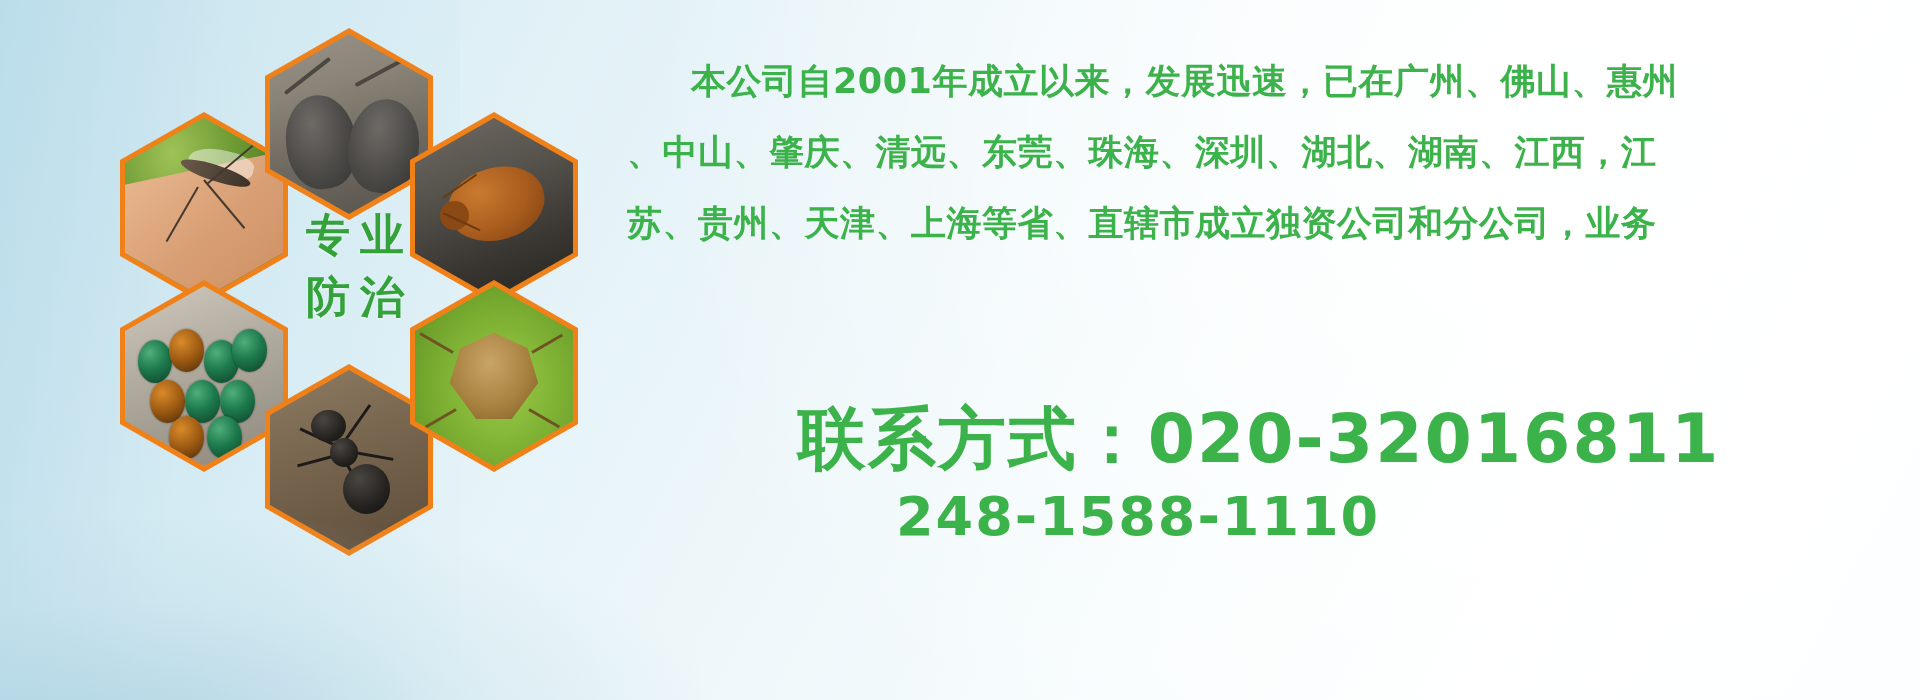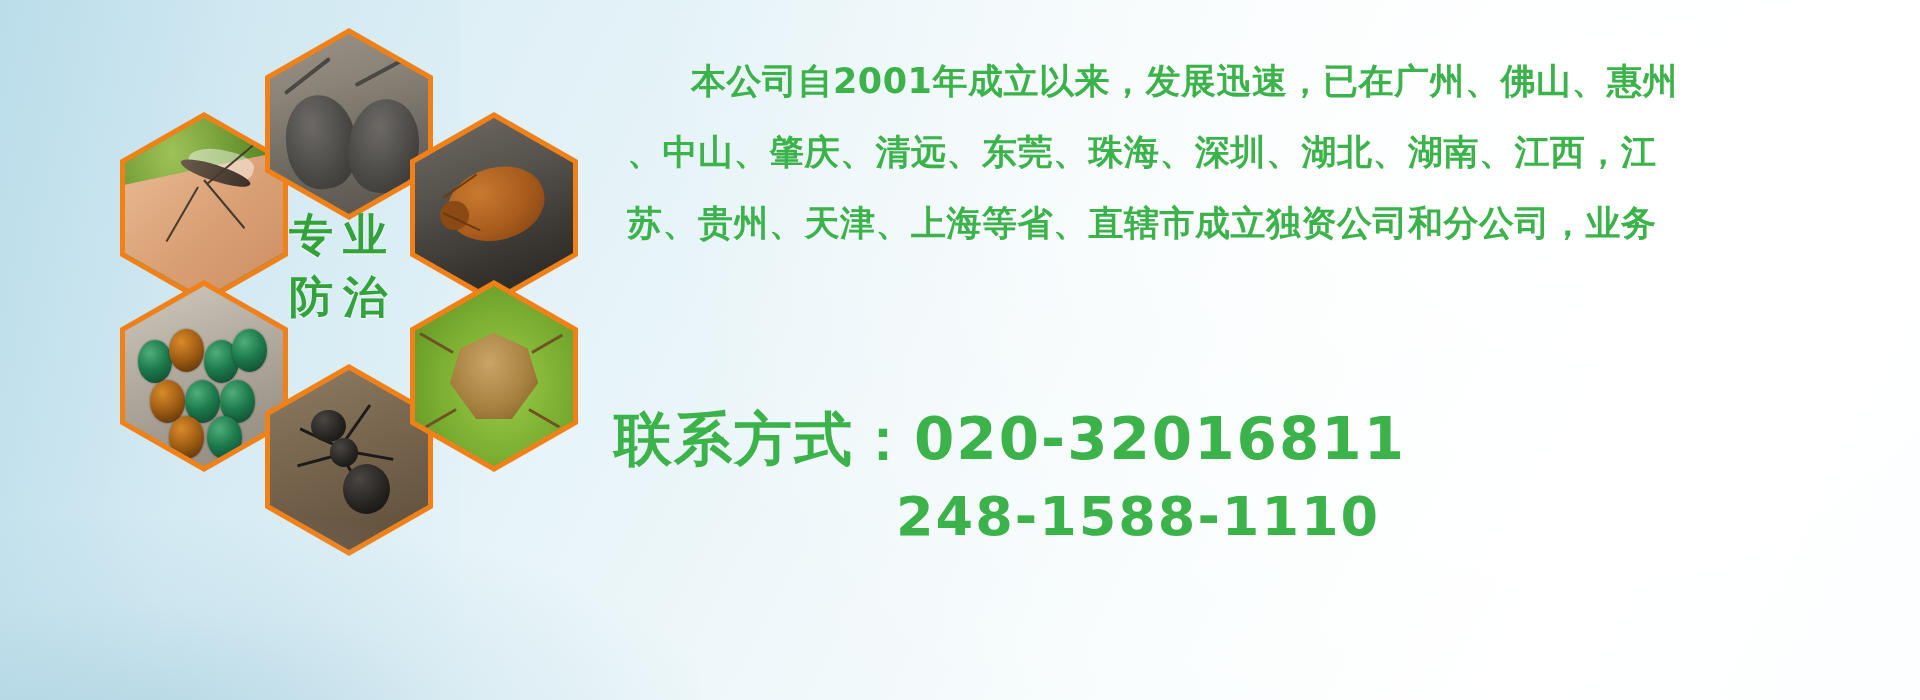--- a/index.html
+++ b/index.html
@@ -94,21 +94,21 @@
   .pic-ant .lg{position:absolute;height:3px;background:#1d1b19;transform-origin:left;}
 
   .pic-stink{background:
       radial-gradient(ellipse at 55% 55%, #9ccb49 0%, #7fb234 45%, #5d8f22 100%);}
   .pic-stink .sb{position:absolute;left:22%;top:26%;width:56%;height:48%;
       background:radial-gradient(ellipse at 45% 35%, #c9a468 0%, #a8823f 55%, #7b5c26 100%);
       clip-path:polygon(50% 0%,88% 18%,100% 58%,70% 100%,30% 100%,0% 58%,12% 18%);}
   .pic-stink .sl{position:absolute;height:3px;background:#6f5423;transform-origin:left;}
 
   .comb-title{
-    position:absolute;left:163px;top:196px;width:180px;
+    position:absolute;left:180px;top:196px;width:180px;
     text-align:center;color:#33a23a;
     font-size:44px;font-weight:700;letter-spacing:10px;
     line-height:62px;z-index:5;
     text-shadow:0 1px 2px rgba(255,255,255,.8);
     font-family:"DejaVu Sans","Liberation Sans",sans-serif;
   }
   .comb-title div{white-space:nowrap;}
 
   
   .copy{
@@ -118,21 +118,21 @@
     letter-spacing:.5px;
   }
   .copy p{margin:15px;white-space:nowrap;}
   .copy p.first{text-indent:64px;}
 
   .contact{
     position:absolute;left:614px;top:400px;width:1290px;
     color:#3cb24a;font-weight:700;
     font-family:"DejaVu Sans","Liberation Sans",sans-serif;
   }
-  .contact .line1{font-size:58px;line-height:78px;letter-spacing:2px;white-space:nowrap;}
+  .contact .line1{font-size:68px;line-height:78px;letter-spacing:2px;white-space:nowrap;text-align:center;}
   .contact .line2{font-size:54px;line-height:78px;letter-spacing:2px;white-space:nowrap;padding-left:282px;}
 </style>
 </head>
 <body>
 
 <div class="banner">
 
   <div class="comb">
 
     <div class="hex h-mosq">

